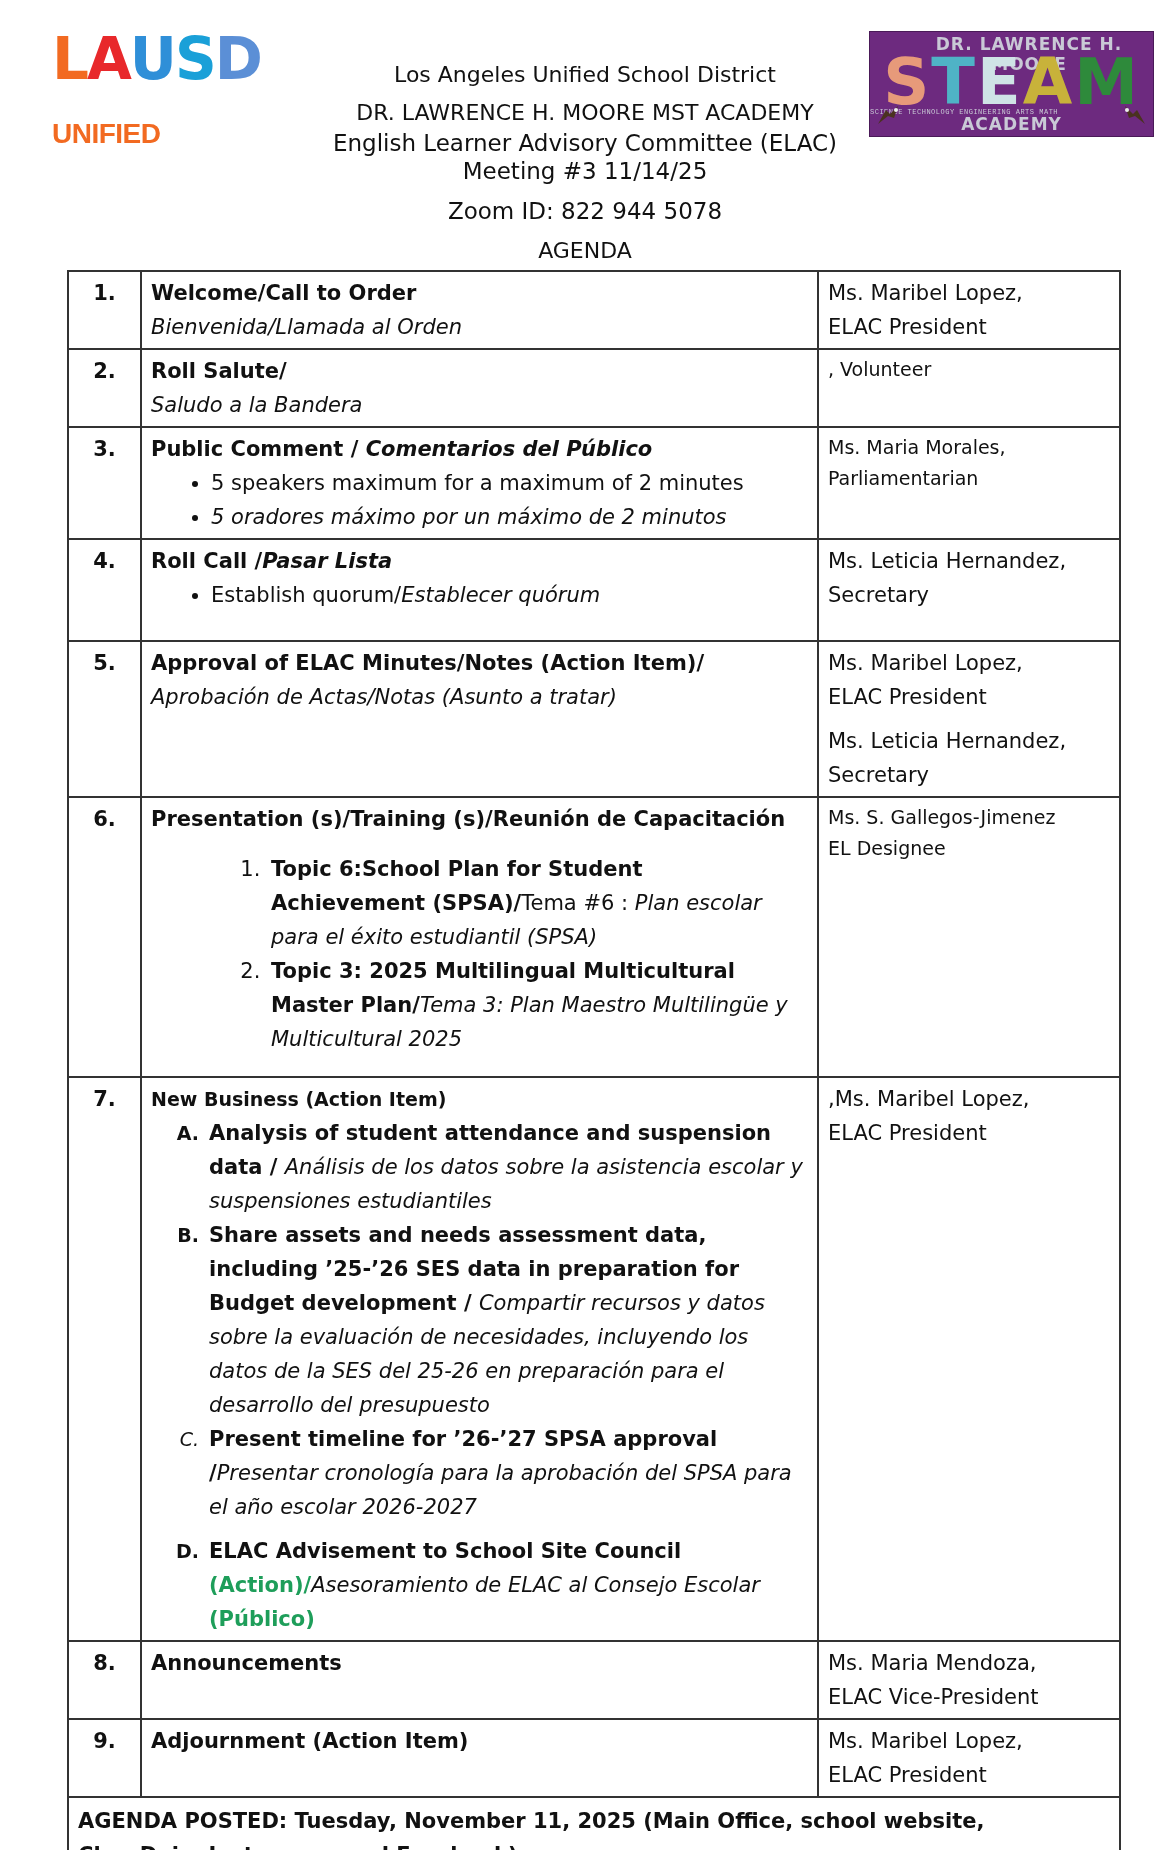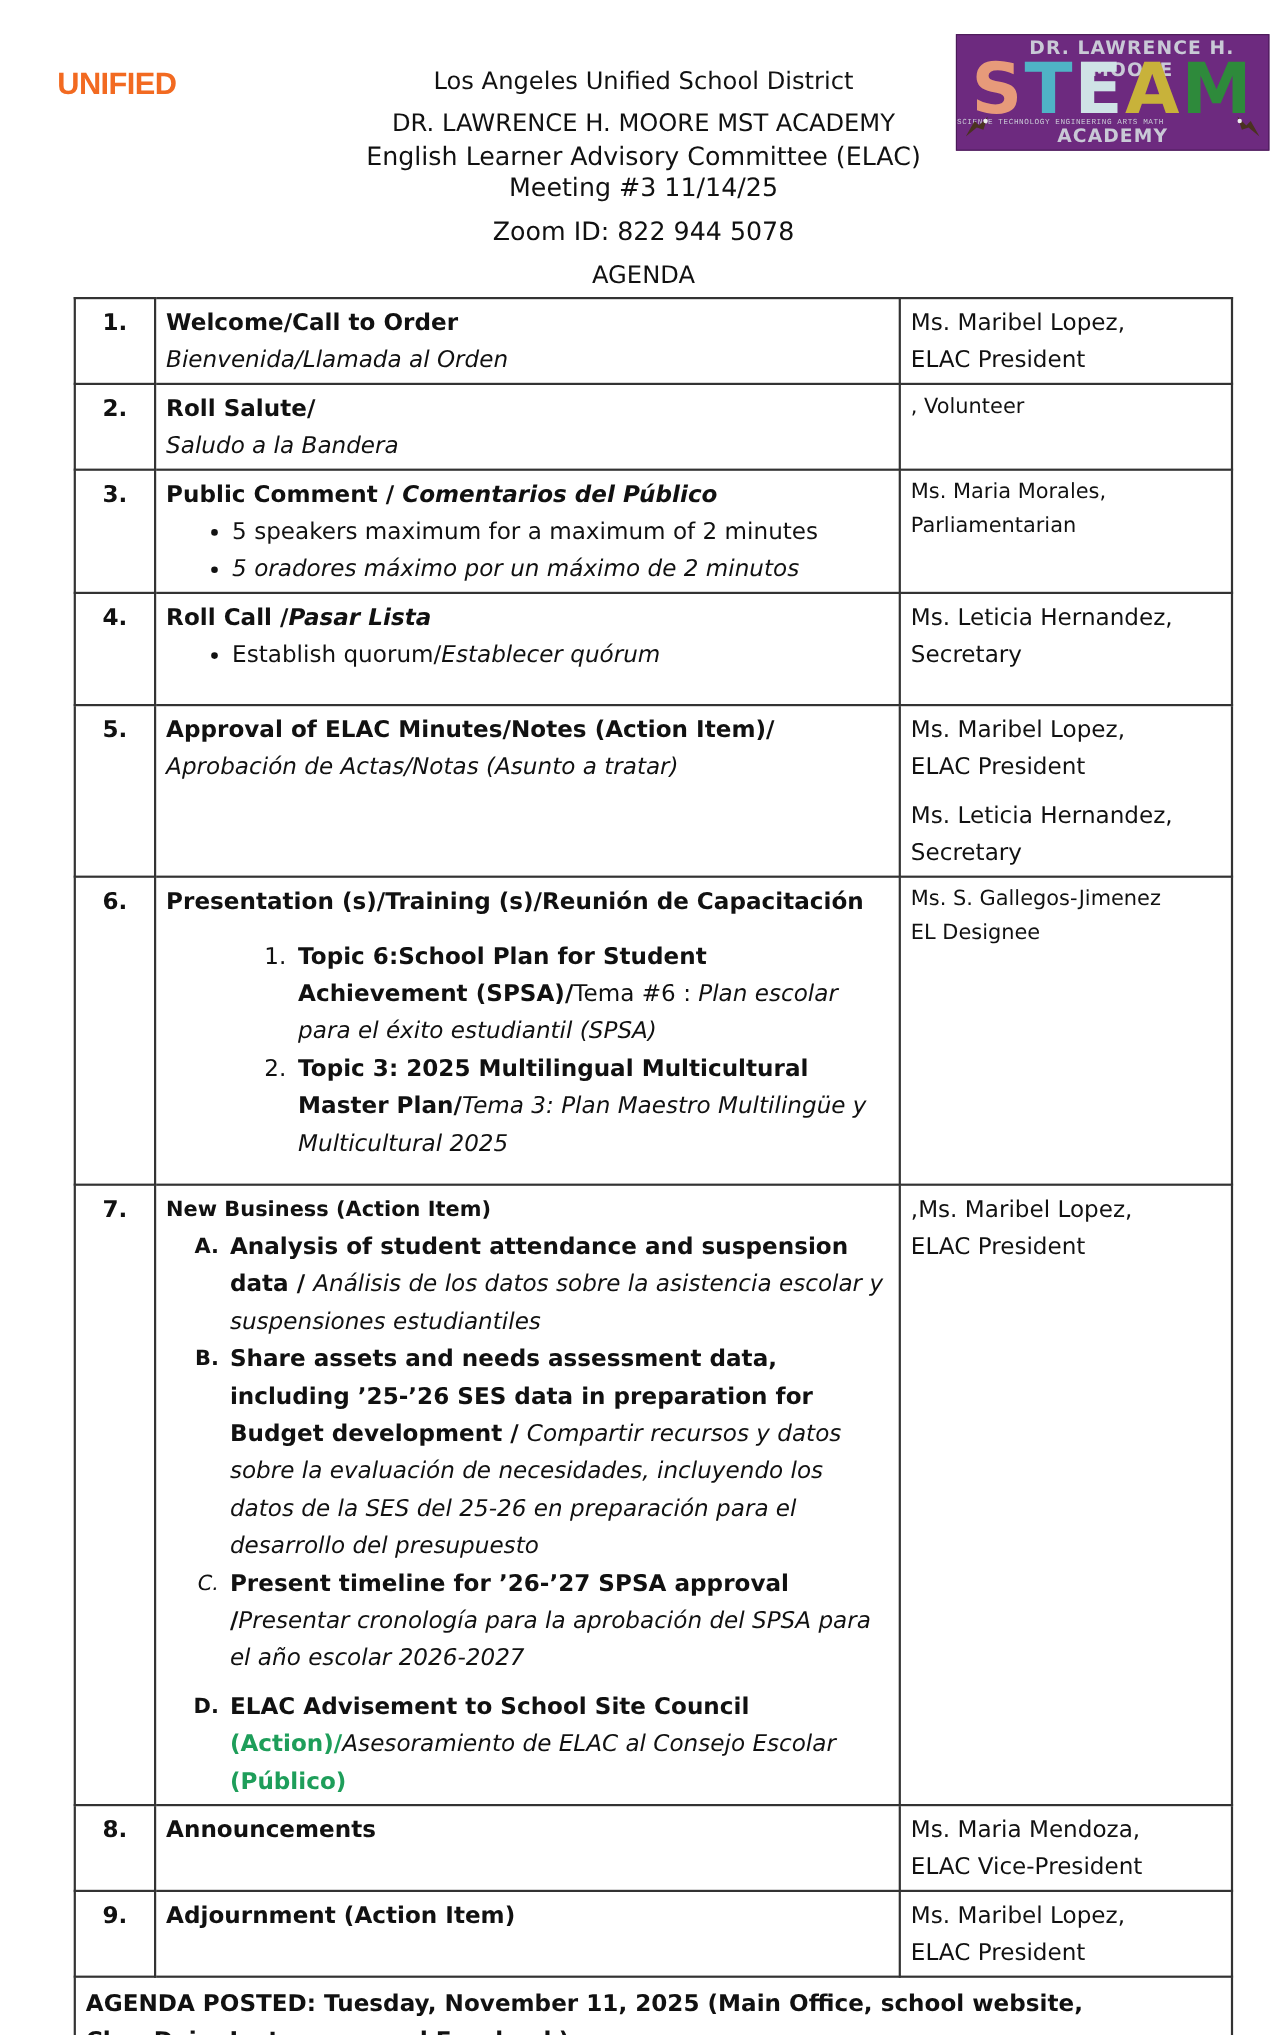--- a/index.html
+++ b/index.html
@@ -41,20 +41,23 @@
   .green { color:#1e9e5a; font-weight:bold; }
   .footer-cell { font-weight:bold; font-size:21px; line-height:34px; padding:6px 9px !important; }
   .center { text-align:center; }
   .ul { text-decoration:underline; }
   .gap { height:10px; }
 </style>
 </head>
 <body>
 
 <div class="logo-lausd">
+  <div class="lausd-letters">
+    <span style="color:#f26a21">L</span><span style="color:#e8282b">A</span><span style="color:#2f8fd8">U</span><span style="color:#1aa0d8">S</span><span style="color:#5b8fd6">D</span>
+  </div>
   <div class="lausd-unified">UNIFIED</div>
 </div>
 
 <div class="logo-steam">
   <div class="steam-top">DR. LAWRENCE H. MOORE</div>
   <div class="steam-big">
     <span style="color:#e79a7a">S</span><span style="color:#4fb3c6">T</span><span style="color:#cfe3e6">E</span><span style="color:#c8b23a">A</span><span style="color:#2e8a3b">M</span>
   </div>
   <div class="steam-sub">SCIENCE  TECHNOLOGY  ENGINEERING  ARTS  MATH</div>
   <div class="steam-acad">ACADEMY</div>

